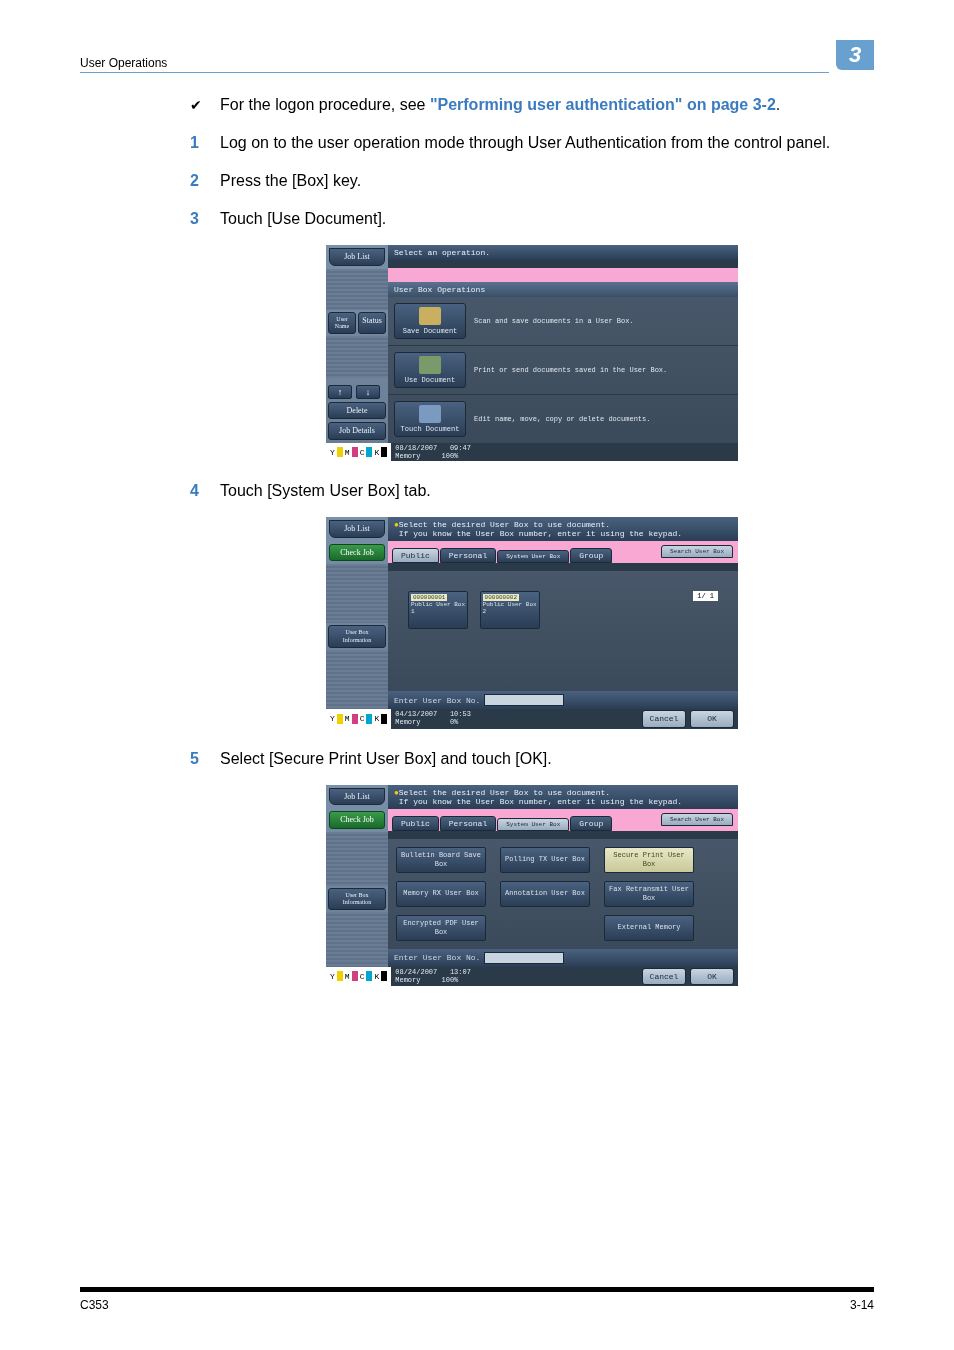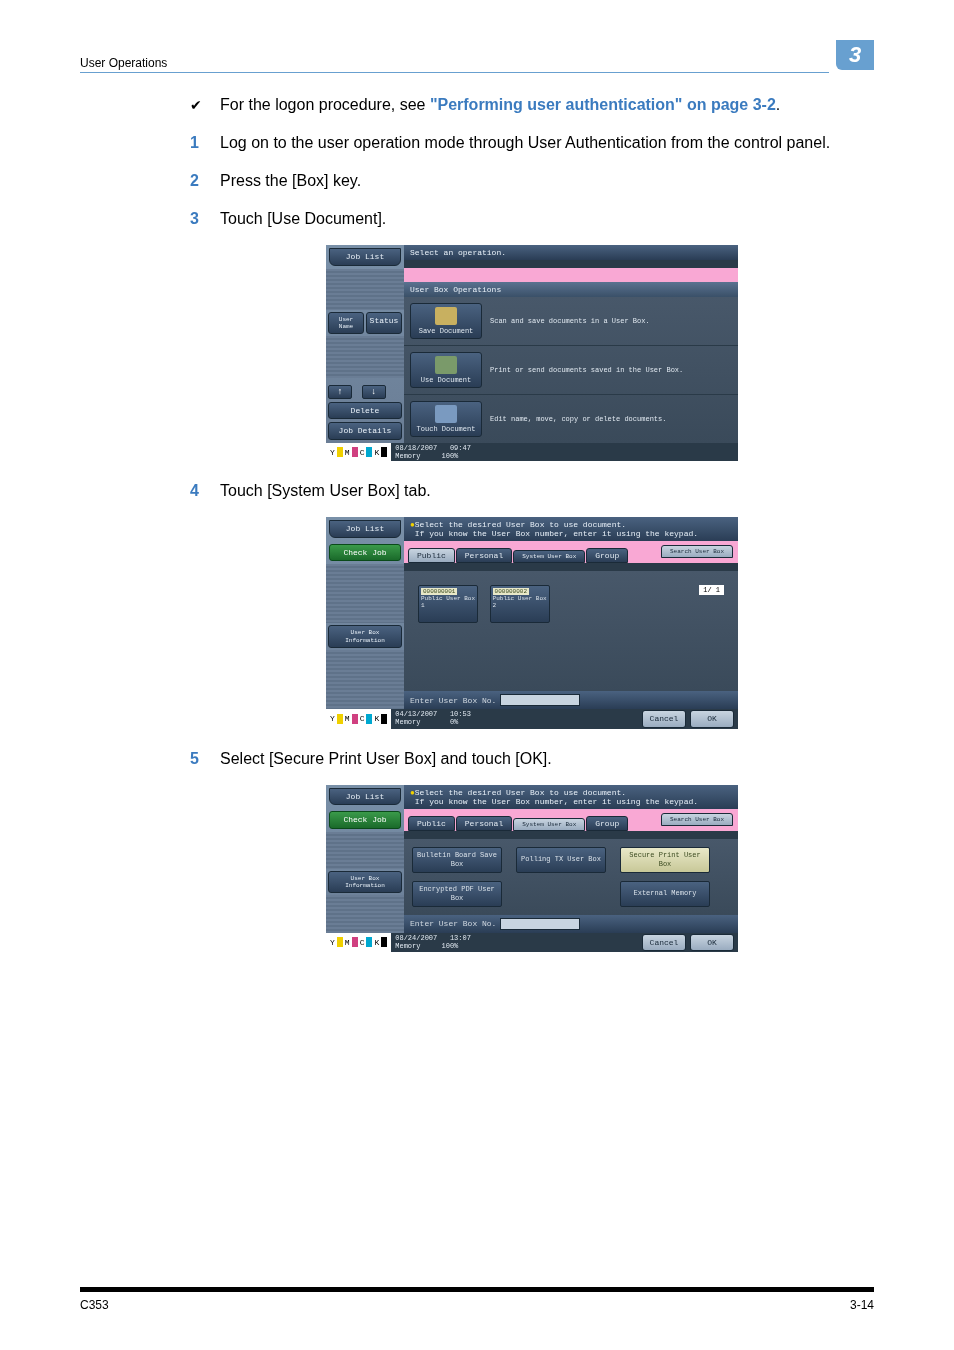--- a/index.html
+++ b/index.html
@@ -46,21 +46,21 @@
   .num-col {
     width: 30px; flex-shrink: 0; font-size: 16px; font-weight: bold; color: #3b7bbf;
   }
   .step-text { font-size: 16px; line-height: 1.5; }
   .link { color: #3b7bbf; font-weight: bold; }
   .screenshot {
     width: 412px; margin: 8px auto 18px auto; background: #3a4a5a;
     font-family: "Courier New", monospace;
   }
   .panel-wrap { display: flex; }
-  .left-col { width: 78px; background: linear-gradient(#7990a8,#6a7d95); display:flex; flex-direction:column; }
+  .left-col { width: 62px; background: linear-gradient(#7990a8,#6a7d95); display:flex; flex-direction:column;font-family:Liberation Serif, serif; }
   .right-col { flex: 1; background: #f9a8d4; }
   .btn {
     background: linear-gradient(#4a6280,#2a3d55);
     color: #e8f0f8;
     font-size: 8px;
     border: 1px solid #1a2a38;
     text-align: center;
     padding: 3px 2px;
     border-radius: 3px;
     line-height: 1.2;
@@ -222,21 +222,21 @@
           <div class="left-spacer"></div>
         </div>
         <div class="right-col">
           <div class="msg-bar">
             <span style="color:#f0d000;">●</span><span>Select the desired User Box to use document.</span><br>&nbsp;<span>If you know the User Box number, enter it using the keypad.</span>
           </div>
           <div style="padding:4px 4px 0 4px;">
             <span class="tab sel">Public</span><span class="tab">Personal</span><span class="tab" style="font-size:6px;">System User Box</span><span class="tab">Group</span><span class="tab" style="float:right;font-size:6px;background:linear-gradient(#c8d4e0,#9aacc0);color:#1a2a3a;">Search User Box</span>
           </div>
           <div class="dark-strip"></div>
-          <div style="background:linear-gradient(#48586a,#3a4a5a);padding:14px;min-height:120px;">
+          <div style="background:linear-gradient(#48586a,#3a4a5a);padding:20px;min-height:120px;">
             <div>
               <span class="page-ind">1/ 1</span>
               <div class="box-item">
                 <span class="box-num">000000001</span><br>
                 <span>Public User Box 1</span>
               </div>
               <div class="box-item">
                 <span class="box-num">000000002</span><br>
                 <span>Public User Box 2</span>
               </div>
@@ -292,20 +292,25 @@
           </div>
           <div class="dark-strip"></div>
           <div style="background:linear-gradient(#48586a,#3a4a5a);">
             <div class="sys-grid">
               <div class="sys-row">
                 <span class="sys-btn">Bulletin Board Save Box</span>
                 <span class="sys-btn">Polling TX User Box</span>
                 <span class="sys-btn sel">Secure Print User Box</span>
               </div>
               <div class="sys-row">
+                <span class="sys-btn">Memory RX User Box</span>
+                <span class="sys-btn">Annotation User Box</span>
+                <span class="sys-btn">Fax Retransmit User Box</span>
+              </div>
+              <div class="sys-row">
                 <span class="sys-btn">Encrypted PDF User Box</span>
                 <span style="width:90px;"></span>
                 <span class="sys-btn">External Memory</span>
               </div>
             </div>
           </div>
           <div class="input-bar">
             <span>Enter User Box No.</span>
             <span class="input-field"></span>
           </div>

